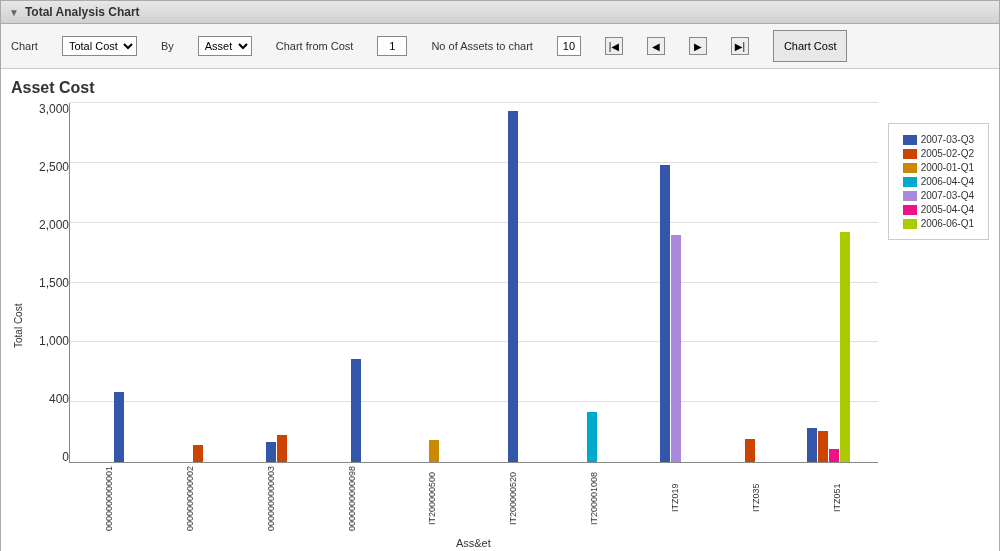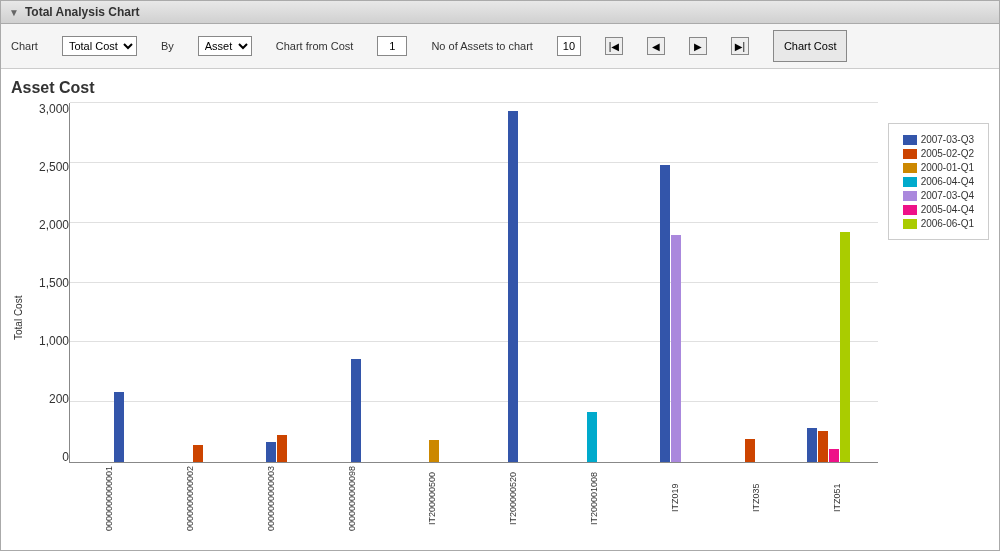--- a/index.html
+++ b/index.html
@@ -241,21 +241,21 @@
   </div>
 
   <div class="chart-area">
     <div class="chart-title">Asset Cost</div>
     <div class="chart-container">
       <div class="y-axis-label">Total Cost</div>
       <div class="chart-inner">
         <div class="chart-plot">
           <div class="y-ticks" id="y-ticks-container">
               <div class="y-tick">0</div>
-              <div class="y-tick">200</div>
+              <div class="y-tick">400</div>
               <div class="y-tick">1,000</div>
               <div class="y-tick">1,500</div>
               <div class="y-tick">2,000</div>
               <div class="y-tick">2,500</div>
               <div class="y-tick">3,000</div>
             </div>
           <div class="bars-area" id="bars-area">
             <div class="gridlines" id="gridlines">
                 <div class="gridline" style="bottom: 16.6667%;"></div>
                 <div class="gridline" style="bottom: 33.3333%;"></div>
@@ -308,20 +308,21 @@
             <div class="x-label-item">0000000000002</div>
             <div class="x-label-item">0000000000003</div>
             <div class="x-label-item">0000000000098</div>
             <div class="x-label-item">IT200000500</div>
             <div class="x-label-item">IT200000520</div>
             <div class="x-label-item">IT200001008</div>
             <div class="x-label-item">ITZ019</div>
             <div class="x-label-item">ITZ035</div>
             <div class="x-label-item">ITZ051</div>
           </div>
+        <div class="x-axis-title">Ass&amp;et</div>
       </div>
       <div class="legend" id="legend">
           <div class="legend-item">
             <div class="legend-swatch" style="background-color: rgb(51, 85, 170);"></div>
             <span>2007-03-Q3</span>
           </div>
           <div class="legend-item">
             <div class="legend-swatch" style="background-color: rgb(204, 68, 0);"></div>
             <span>2005-02-Q2</span>
           </div>

